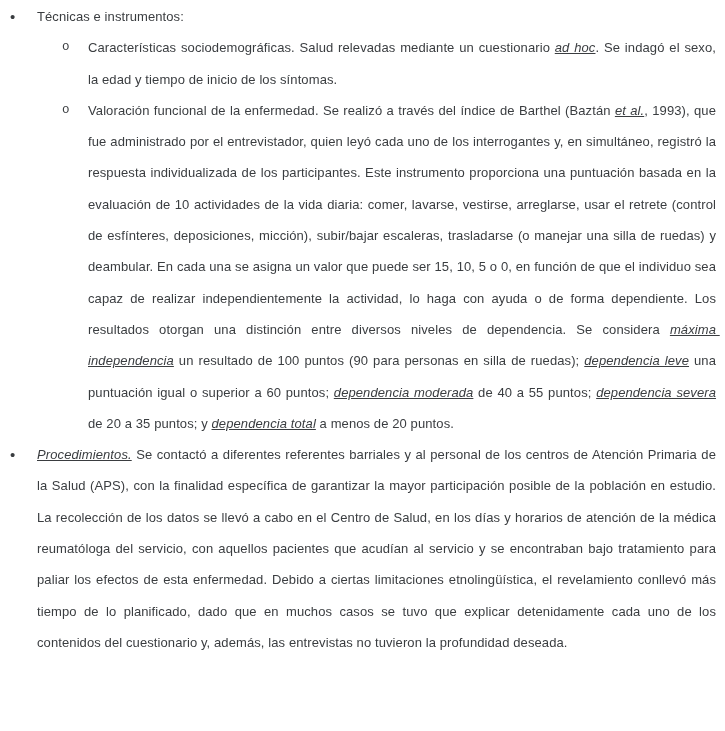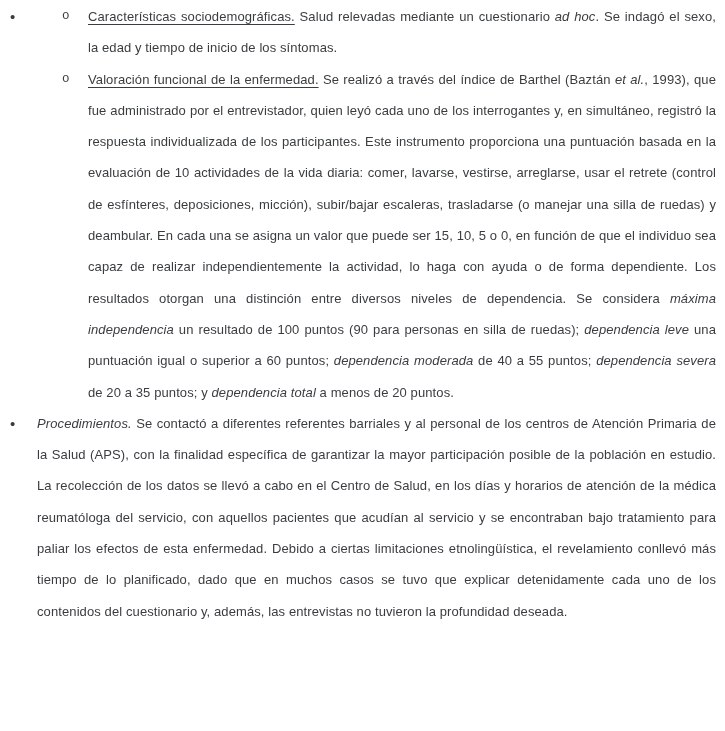--- a/index.html
+++ b/index.html
@@ -37,32 +37,32 @@
     left: -27px;
     font-size: 15px;
   }
   .m2 {
     left: -26px;
     font-size: 12.5px;
     font-family: "Liberation Mono", "DejaVu Sans Mono", monospace;
   }
   .seg { white-space: pre-wrap; }
   .seg.u {
-    text-decoration: underline;
     text-underline-offset: 3px;
   }
-  .seg.i { font-style: italic; }
+  .seg.i { font-style: italic; text-decoration: underline; }
 </style>
 </head>
 <body>
 
 <div class="page">
 
   <div class="block lvl1">
     <span class="marker m1">•</span>
+    <span class="seg">Técnicas e instrumentos:</span>
   </div>
 
   <div class="block lvl2">
     <span class="marker m2">o</span>
     <span class="seg u">Características sociodemográficas.</span><span class="seg"> Salud relevadas mediante un cuestionario </span><span class="seg i">ad hoc</span><span class="seg">. Se indagó el sexo, la edad y tiempo de inicio de los síntomas.</span>
   </div>
 
   <div class="block lvl2">
     <span class="marker m2">o</span>
     <span class="seg u">Valoración funcional de la enfermedad.</span><span class="seg"> Se realizó a través del índice de Barthel (Baztán </span><span class="seg i">et al.</span><span class="seg">, 1993), que fue administrado por el entrevistador, quien leyó cada uno de los interrogantes y, en simultáneo, registró la respuesta individualizada de los participantes. Este instrumento proporciona una puntuación basada en la evaluación de 10 actividades de la vida diaria: comer, lavarse, vestirse, arreglarse, usar el retrete (control de esfínteres, deposiciones, micción), subir/bajar escaleras, trasladarse (o manejar una silla de ruedas) y deambular. En cada una se asigna un valor que puede ser 15, 10, 5 o 0, en función de que el individuo sea capaz de realizar independientemente la actividad, lo haga con ayuda o de forma dependiente. Los resultados otorgan una distinción entre diversos niveles de dependencia. Se considera </span><span class="seg i">máxima independencia</span><span class="seg"> un resultado de 100 puntos (90 para personas en silla de ruedas); </span><span class="seg i">dependencia leve</span><span class="seg"> una puntuación igual o superior a 60 puntos; </span><span class="seg i">dependencia moderada</span><span class="seg"> de 40 a 55 puntos; </span><span class="seg i">dependencia severa</span><span class="seg"> de 20 a 35 puntos; y </span><span class="seg i">dependencia total</span><span class="seg"> a menos de 20 puntos.</span>

